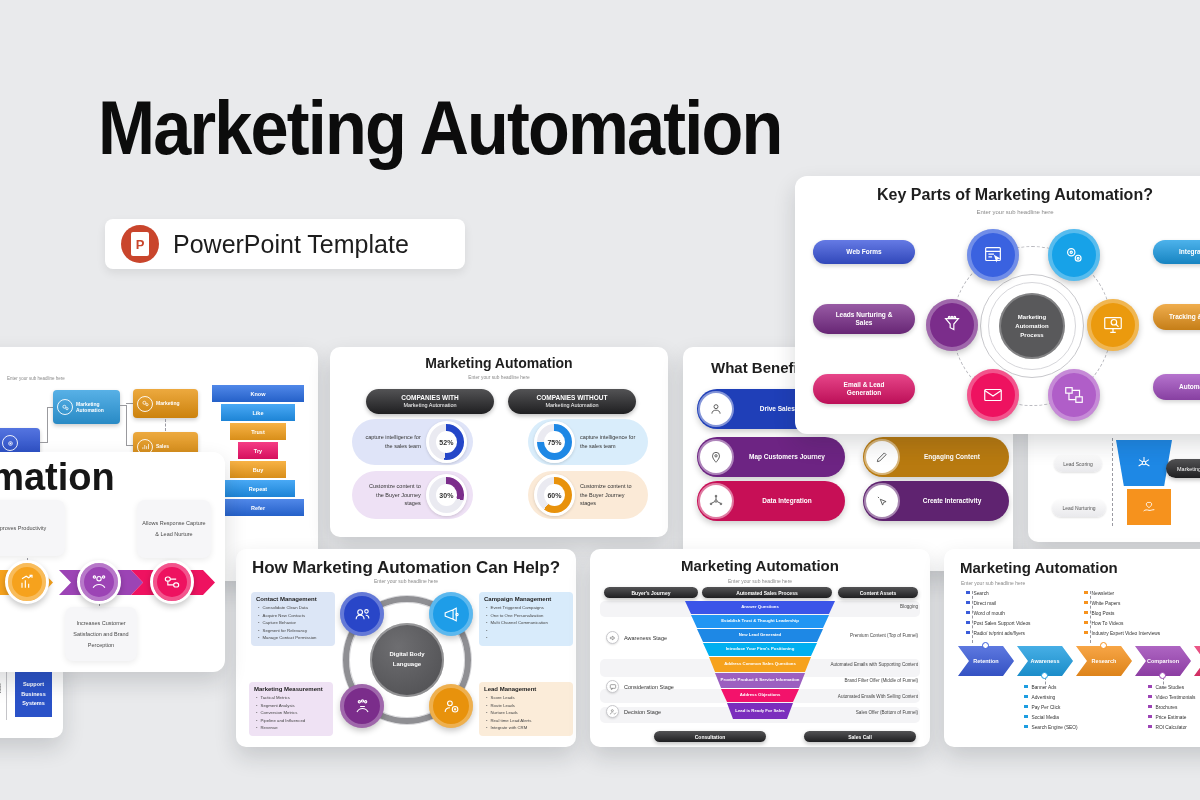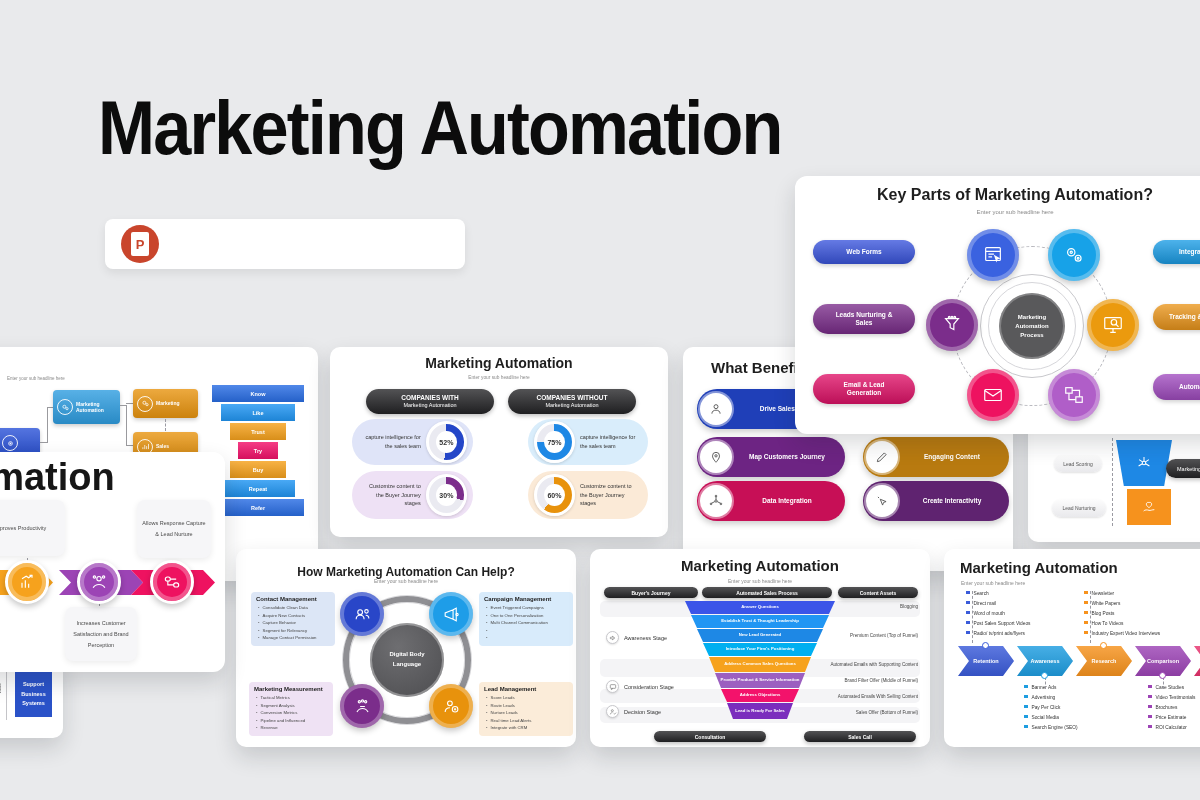--- a/index.html
+++ b/index.html
@@ -68,20 +68,21 @@
 <body>
 
 <h1 class="abs" style="left:98px;top:84px;margin:0;font-size:76px;font-weight:800;color:#0c0c0c;letter-spacing:-2px;transform:scaleX(.9);transform-origin:left;white-space:nowrap;">Marketing Automation</h1>
 
 <div class="abs" style="left:105px;top:219px;width:360px;height:50px;background:#fff;border-radius:8px;box-shadow:0 4px 10px rgba(0,0,0,.08);display:flex;align-items:center;gap:14px;padding:0 16px;">
   <span style="width: 38px; height: 38px; border-radius: 50%; display: flex; align-items: center; justify-content: center; position: relative; background-color: rgb(201, 69, 44);">
     <span style="width:18px;height:24px;background:#fff;border-radius:2px;display:flex;align-items:center;justify-content:center;">
       <span style="font-size:13px;font-weight:800;color:#c9452c;">P</span>
     </span>
   </span>
+  <span style="font-size:25px;color:#1d1d1d;">PowerPoint Template</span>
 </div>
 
 <div class="slide" style="left:-30px;top:650px;width:93px;height:88px;z-index:5;">
   <span style="position:absolute;left:24px;top:36px;font-size:4.5px;color:#666;transform:rotate(-90deg);">Value</span>
   <span style="position:absolute;left:36px;top:20px;width:1px;height:50px;background:#c4c4c8;"></span>
   <div style="position: absolute; left: 45px; top: 22px; width: 37px; height: 45px; color: rgb(255, 255, 255); font-size: 5.5px; font-weight: 700; display: flex; align-items: center; justify-content: center; text-align: center; line-height: 1.8; padding: 2px; background-color: rgb(42, 82, 200);">Support Business Systems</div>
 </div>
 
 <div class="slide" style="left:-48px;top:347px;width:366px;height:234px;z-index:10;">
   <div class="ssub" style="top:29px;left:55px;right:auto;font-size:4.5px;text-align:left;">Enter your sub headline here</div>
@@ -374,21 +375,21 @@
         <svg width="20" height="20" viewBox="0 0 24 24" fill="none" stroke="#fff" stroke-width="1.4">
           <rect x="4" y="6" width="6" height="5" rx="2.5"></rect>
           <rect x="14" y="13" width="6" height="5" rx="2.5"></rect>
           <path d="M10 8.5h7M7 11v4.5h7"></path>
         </svg>
       </span>
   </div>
 </div>
 
 <div class="slide" style="left:236px;top:549px;width:340px;height:198px;z-index:10;">
-  <div class="stitle" style="top:16px;font-size:12px;">How Marketing Automation Can Help?</div>
+  <div class="stitle" style="top:9px;font-size:17px;">How Marketing Automation Can Help?</div>
   <div class="ssub" style="top:29px;font-size:5px;">Enter your sub headline here</div>
 
   <span class="ring" style="left:107px;top:47px;width:128px;height:128px;border:6px solid #8f8f93;box-shadow:0 0 0 1px #d9d9dc, inset 0 0 0 1px #d9d9dc;"></span>
   <div style="position:absolute;left:134px;top:74px;width:74px;height:74px;border-radius:50%;background:radial-gradient(circle at 38% 32%,#6e6e71,#4c4c4f);display:flex;align-items:center;justify-content:center;text-align:center;color:#fff;font-size:6px;font-weight:700;line-height:1.6;box-shadow:inset 0 0 0 2px rgba(255,255,255,.35);">
     <span style="width:46px;">Digital Body Language</span>
   </div>
 
   <div class="node" style="left: 104px; top: 43px; width: 44px; height: 44px; background-color: rgb(41, 70, 200);">
     <span>
         <svg width="19" height="19" viewBox="0 0 24 24" fill="none" stroke="#fff" stroke-width="1.4">

